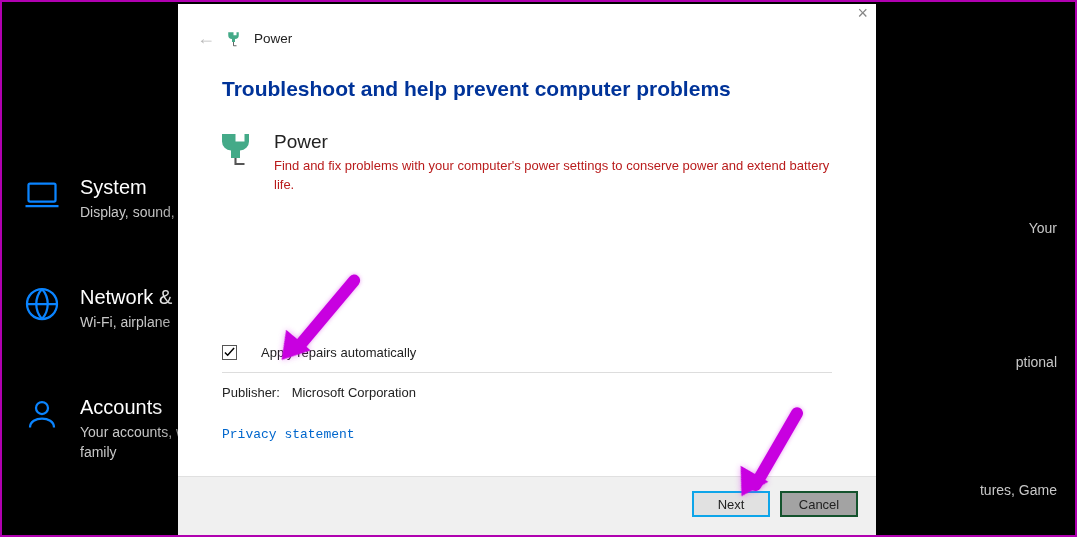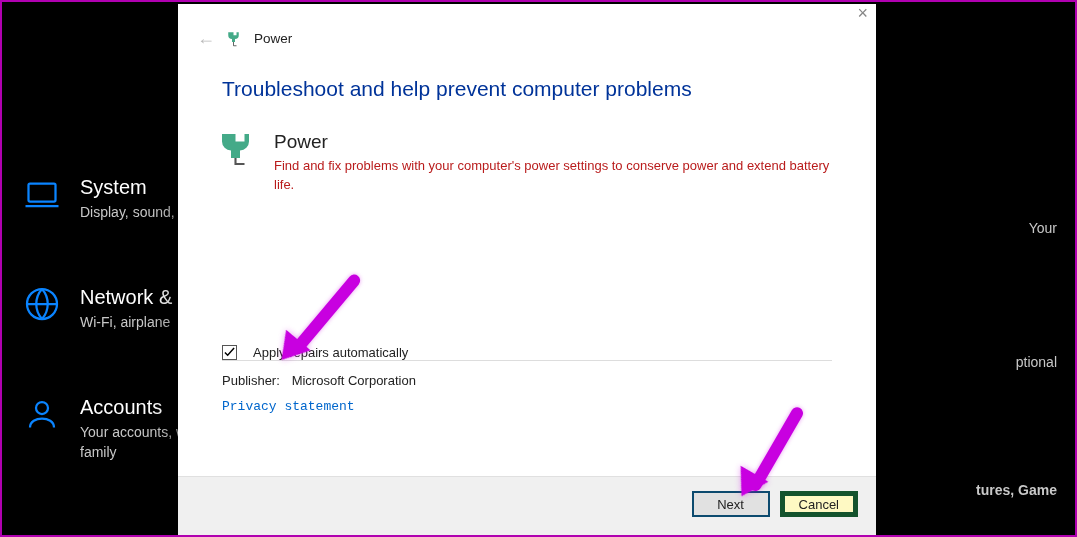--- a/index.html
+++ b/index.html
@@ -19,21 +19,21 @@
     gap: 20px;
     min-height: 110px;
   }
   .bg-icon { width: 36px; height: 36px; color: #0a84ff; flex-shrink: 0; display:flex; align-items:center; justify-content:center; }
   .bg-icon svg { width: 36px; height: 36px; stroke: #0a84ff; fill: none; stroke-width: 1.5; }
   .bg-text .bg-title { font-size: 20px; color: #fff; font-weight: 400; margin-bottom: 4px; }
   .bg-text .bg-sub { font-size: 14px; color: #c8c8c8; line-height: 1.4; max-width: 160px; }
   .bg-right-frag { position: absolute; right: 18px; color: #c8c8c8; font-size: 14px; }
   .frag1 { top: 218px; }
   .frag2 { top: 352px; padding-left: 32px; }
-  .frag3 { top: 479px; line-height: 1.4; font-weight: bold; }
+  .frag3 { top: 479px; line-height: 1.4; }
 
   
   .dialog {
     position: absolute;
     left: 176px; top: 2px;
     width: 698px; height: 531px;
     background: #fff;
     color: #000;
     display: flex; flex-direction: column;
     font-size: 13px;
@@ -42,56 +42,56 @@
   .dlg-close { position: absolute; top: 0px; right: 8px; color: #888; font-size: 18px; line-height: 1; cursor: pointer; }
   .dlg-header {
     display: flex; align-items: center; gap: 10px;
     padding: 24px 18px 8px 18px;
   }
   .back-arrow { color: #bbb; font-size: 18px; width: 20px; text-align:center; }
   .hdr-icon { width: 18px; height: 18px; }
   .hdr-title { font-size: 13.5px; color: #222; }
 
   .dlg-body { padding: 20px 44px 10px 44px; flex: 1; }
-  .main-heading { color: #003399; font-size: 21px; font-weight: 400; margin-bottom: 30px; }
+  .main-heading { color: #003399; font-size: 21px; font-weight: 700; margin-bottom: 30px; }
 
   .section { display: flex; gap: 16px; margin-bottom: 30px; }
   .sec-icon { width: 36px; height: 36px; flex-shrink: 0; }
   .sec-text .sec-title { font-size: 19px; color: #222; margin-bottom: 4px; }
   .sec-text .sec-desc { font-size: 13px; color: #b91c1c; line-height: 1.45; }
 
   .spacer { height: 120px; }
 
-  .checkbox-row { display: flex; align-items: flex-end; gap: 16px; }
+  .checkbox-row { display: flex; align-items: flex-end; gap: 24px; margin-bottom: 12px; }
   .checkbox {
     width: 15px; height: 15px; border: 1px solid #555; display:inline-flex;
     align-items:center; justify-content:center; font-size: 12px;
   }
   .checkbox svg { width: 11px; height: 11px; }
   .cb-label { font-size: 13px; color: #222; }
 
   .hr { border: none; border-top: 1px solid #ddd; margin: 0 0 12px 0; }
 
-  .pub-row { font-size: 13px; color: #222; margin-bottom: 10px; }
+  .pub-row { font-size: 13px; color: #222; margin-bottom: 26px; }
   .pub-row .pub-label { display:inline-block; width: 66px; }
   .link { color: #0066cc; font-size: 13px; cursor: pointer; font-family: Liberation Mono, monospace; }
 
   .dlg-footer {
     background: #f0f0f0;
     border-top: 1px solid #e0e0e0;
     padding: 14px 18px 18px 18px;
     display: flex; justify-content: flex-end; gap: 10px;
   }
   .btn {
     min-width: 78px; height: 26px; padding: 0 14px;
-    background: #fef9c3; border: 5px solid #14532d;
+    background: #a3a3a3; border: 2px solid #14532d;
     font-size: 13px; color: #222; cursor: pointer;
     display:inline-flex; align-items:center; justify-content:center;
   }
-  .btn.primary { border: 2px solid #0c4a6e; background: #e1e1e1; }
+  .btn.primary { border: 2px solid #0ea5e9; background: #e1e1e1; }
   .arrow-shaft {
     position: absolute; background: #c800e0; transform-origin: left center;
     height: 12px; border-radius: 6px;
     box-shadow: 0 0 4px rgba(200,0,224,.4);
     pointer-events:none;
   }
   .arrow-head {
     position: absolute; width: 0; height: 0;
     border-left: 16px solid transparent;
     border-right: 16px solid transparent;

